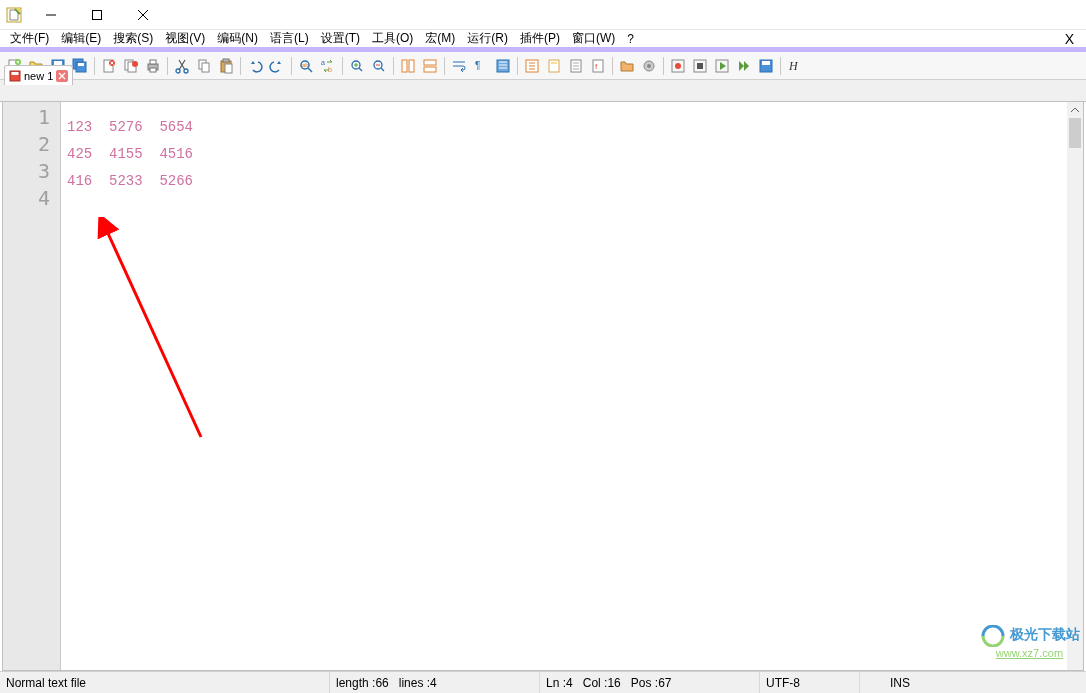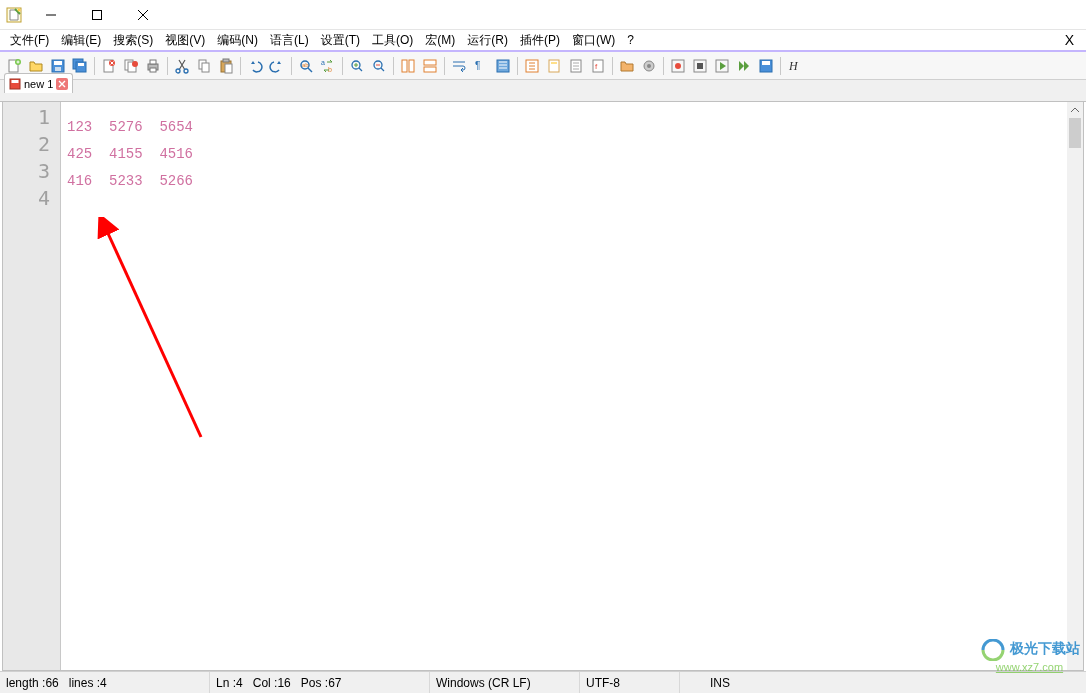--- a/index.html
+++ b/index.html
@@ -7,32 +7,32 @@
 
 
 .titlebar { height: 30px; background: #fff; border-bottom: 1px solid #e5e5e5; display: flex; align-items: center; padding: 0 4px 0 6px; }
 .titlebar .app-icon { width: 16px; height: 16px; margin-right: 6px; }
 .titlebar .title { flex: 1; font-size: 12px; color: #000; }
 .titlebar .win-controls { display: flex; }
 .titlebar .win-btn { width: 46px; height: 30px; display: flex; align-items: center; justify-content: center; font-family: "Segoe MDL2 Assets", sans-serif; font-size: 10px; color: #000; }
 .titlebar .win-btn svg { width: 10px; height: 10px; }
 
 
-.menubar { height: 22px; background: #fff; display: flex; align-items: center; padding: 0 4px; border-bottom: 2px solid #c4b5fd; }
+.menubar { height: 22px; background: #fff; display: flex; align-items: center; padding: 0 4px; border-bottom: 5px solid #c4b5fd; }
 .menubar .menu-item { padding: 2px 6px; font-size: 12px; color: #000; cursor: default; }
 .menubar .menu-x { margin-left: auto; padding: 0 8px; font-size: 14px; }
 
 
 .toolbar { height: 28px; background: #f7f7f7; border-bottom: 1px solid #d0d0d0; display: flex; align-items: center; padding: 2px 4px; gap: 2px; }
 .toolbar .tb-btn { width: 20px; height: 20px; display: flex; align-items: center; justify-content: center; border: 1px solid transparent; border-radius: 2px; }
 .toolbar .tb-sep { width: 1px; height: 18px; background: #c8c8c8; margin: 0 2px; }
 .toolbar svg { width: 16px; height: 16px; display: block; }
 
 
-.tabbar { height: 22px; background: #f0f0f0; border-bottom: 1px solid #c0c0c0; display: flex; align-items: flex-end; padding: 2px 4px 8px 4px; }
+.tabbar { height: 22px; background: #f0f0f0; border-bottom: 1px solid #c0c0c0; display: flex; align-items: flex-end; padding: 2px 4px 16px 4px; }
 .tab { height: 20px; min-width: 60px; background: #fff; border: 1px solid #c0c0c0; border-bottom: none; border-radius: 3px 3px 0 0; display: flex; align-items: center; padding: 0 4px; gap: 3px; font-size: 11px; }
 .tab .tab-icon { width: 12px; height: 12px; }
 .tab .tab-close { width: 12px; height: 12px; }
 
 
 .editor-wrap { position: relative; height: 569px; border: 1px solid #c0c0c0; border-top: none; margin: 0 2px; display: flex; background: #fff; }
 .gutter { width: 58px; background: #e8e8e8; border-right: 1px solid #c8c8c8; font-family: Consolas, monospace; font-size: 20px; color: #a0a0a0; text-align: right; padding-right: 10px; line-height: 27px; padding-top: 2px; }
 .editor { flex: 1; position: relative; font-family: Consolas, "Courier New", monospace; font-size: 14px; color: #d070a0; line-height: 27px; padding-top: 12px; overflow: hidden; }
 .line { height: 27px; padding-left: 6px; white-space: pre; }
 .line.current { background: #e8e8ff; }
@@ -44,21 +44,21 @@
 
 .statusbar { height: 22px; background: #f0f0f0; border-top: 1px solid #d0d0d0; display: flex; align-items: center; font-size: 12px; color: #000; }
 .statusbar .panel { padding: 0 6px; height: 100%; display: flex; align-items: center; border-right: 1px solid #d8d8d8; }
 .statusbar .panel.first { width: 330px; }
 .statusbar .panel.mid1 { width: 210px; }
 .statusbar .panel.mid2 { width: 220px; }
 .statusbar .panel.enc1 { width: 150px; }
 .statusbar .panel.enc2 { width: 100px; }
 .statusbar .panel.ins { flex: 1; border-right: none; padding-left: 30px; }
 
-.watermark { position: absolute; right: 6px; bottom: 20px; opacity: .8; font-size: 11px; pointer-events: none; text-align:center; }
+.watermark { position: absolute; right: 6px; bottom: 34px; opacity: .8; font-size: 11px; pointer-events: none; text-align:center; }
 .watermark .logo-text { color: #1680c8; font-weight: bold; font-size: 14px; }
 .watermark .url { color: #7bc950; font-size: 11px; text-decoration: underline; }
 </style>
 </head>
 <body>
 
 <div class="titlebar">
   <span class="app-icon">
     <svg viewBox="0 0 16 16">
         <rect x="1" y="1" width="14" height="14" fill="#fffde7" stroke="#c0a030"></rect>
@@ -362,35 +362,35 @@
     <div class="thumb-up">
         <svg viewBox="0 0 10 10" width="10" height="10">
           <path d="M1 7l4-4 4 4" stroke="#666" fill="none"></path>
         </svg>
       </div>
     <div class="thumb"></div>
   </div>
 </div>
 
 <div class="statusbar">
+  <div class="panel first">
+      <span>Normal text file</span>
+    </div>
   <div class="panel mid1">
     <span>length : </span><span>66</span>
     &nbsp;&nbsp;&nbsp;
     <span>lines : </span><span>4</span>
   </div>
   <div class="panel mid2">
     <span>Ln : </span><span>4</span>
     &nbsp;&nbsp;&nbsp;
     <span>Col : </span><span>16</span>
     &nbsp;&nbsp;&nbsp;
     <span>Pos : </span><span>67</span>
   </div>
-  <div class="panel enc1">
-      <span>Windows (CR LF)</span>
-    </div>
   <div class="panel enc2">
       <span>UTF-8</span>
     </div>
   <div class="panel ins">
       <span>INS</span>
     </div>
 </div>
 
 <div class="watermark">
   <svg width="28" height="22" viewBox="0 0 28 22" style="vertical-align:middle">

